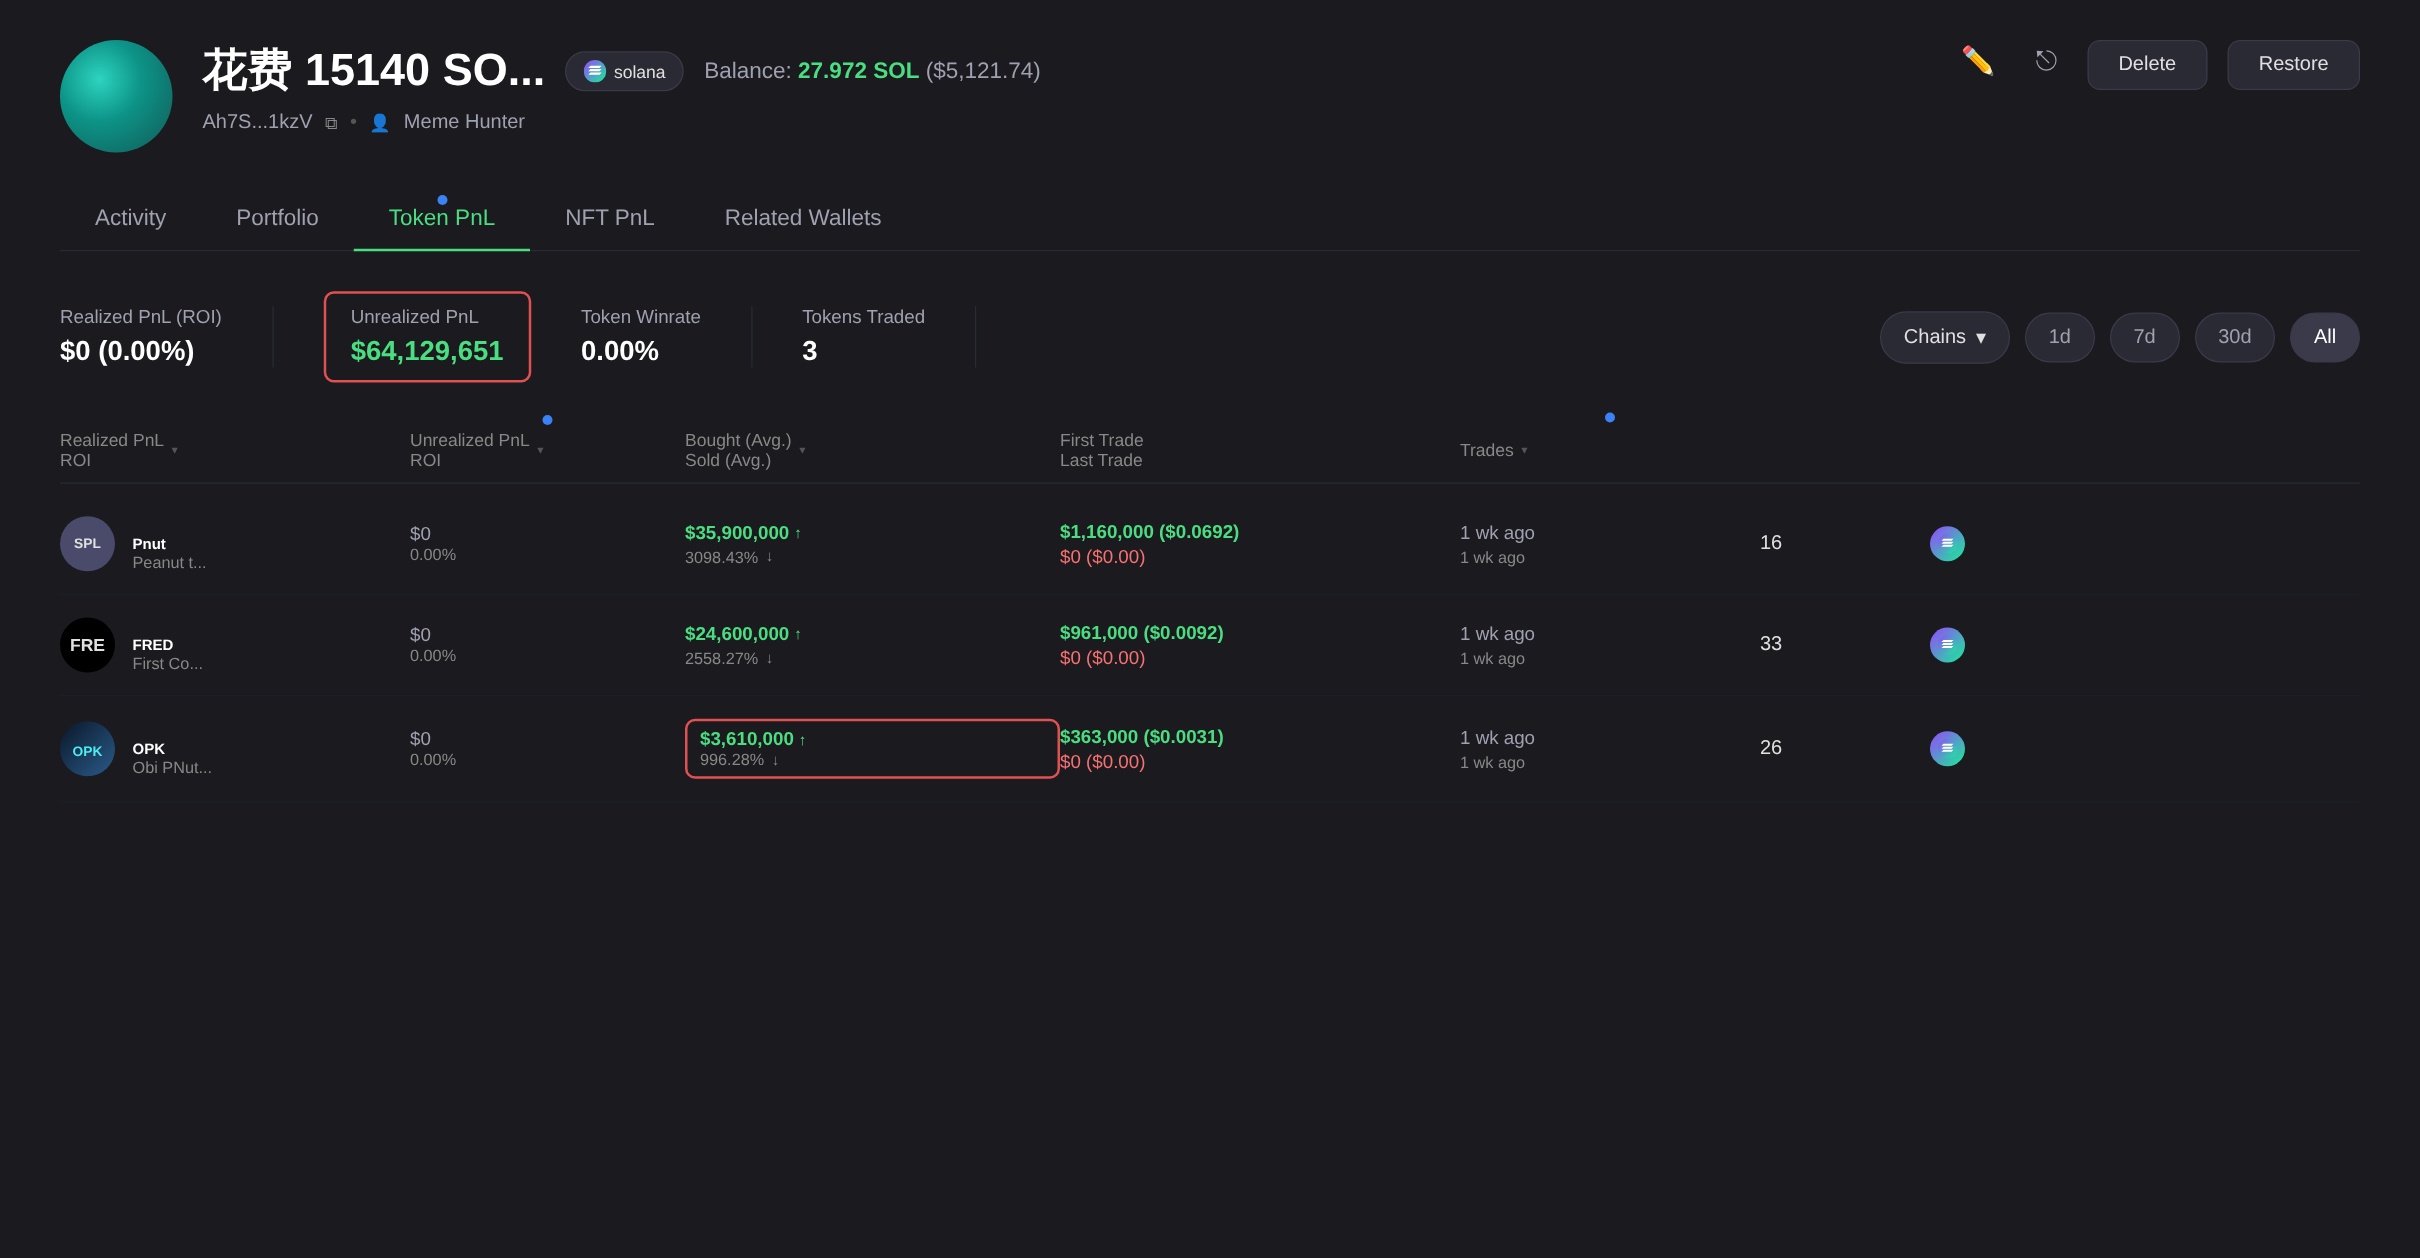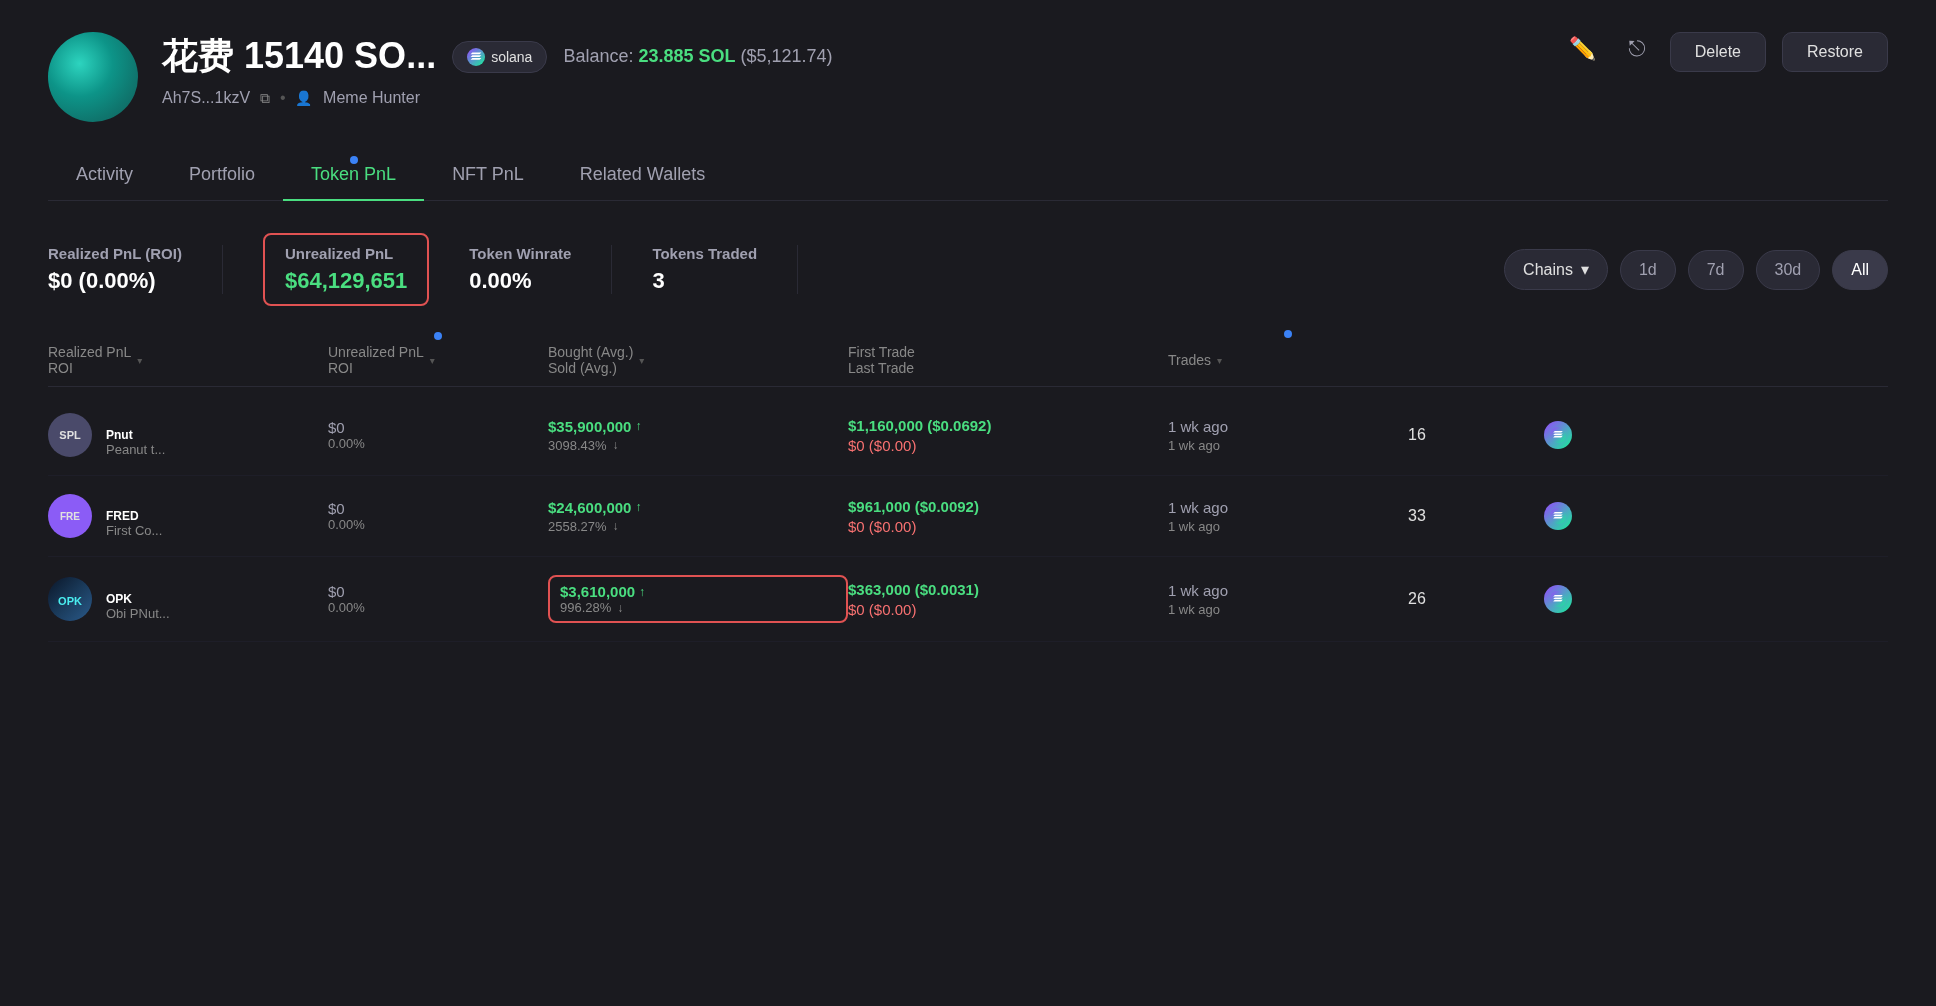--- a/index.html
+++ b/index.html
@@ -193,21 +193,20 @@
     }
 
     .stat-box:last-of-type {
       border-right: none;
     }
 
     .stat-label {
       font-size: 15px;
       color: #a0a0b0;
       margin-bottom: 6px;
-      font-weight: bold;
     }
 
     .stat-value {
       font-size: 22px;
       font-weight: 600;
       color: #ffffff;
     }
 
     .stat-value.green {
       color: #4ade80;
@@ -463,21 +462,21 @@
               <rect width="100" height="100" rx="50" fill="url(#solGrad)"></rect>
               <path d="M20 65 L70 65 L80 55 L30 55 Z" fill="white"></path>
               <path d="M20 50 L70 50 L80 40 L30 40 Z" fill="white"></path>
               <path d="M20 35 L70 35 L80 25 L30 25 Z" fill="white"></path>
             </svg>
           </span>
           <span>solana</span>
         </div>
 
         <span class="balance-text">
-          Balance: <span class="balance-highlight">23.885 SOL</span>
+          Balance: <span class="balance-highlight">27.972 SOL</span>
           <span>($5,121.74)</span>
         </span>
       </div>
 
       <div class="wallet-address-row">
         <span>Ah7S...1kzV</span>
         <span class="copy-icon">⧉</span>
         <span class="dot-sep">•</span>
         <span class="person-icon">👤</span>
         <span>Meme Hunter</span>
@@ -624,21 +623,21 @@
             <path d="M20 65 L70 65 L80 55 L30 55 Z" fill="white"></path>
             <path d="M20 50 L70 50 L80 40 L30 40 Z" fill="white"></path>
             <path d="M20 35 L70 35 L80 25 L30 25 Z" fill="white"></path>
           </svg>
         </div>
       </div>
     </div>
 
     <div class="table-row">
       <div class="token-cell">
-        <div class="token-avatar" style="background:#8b5cf6; font-size:10px;">FRE</div>
+        <div class="token-avatar" style="background:#000000; font-size:14px;">FRE</div>
         <div>
           <div class="token-name">FRED</div>
           <div class="token-sub">First Co...</div>
         </div>
       </div>
       <div>
         <div class="cell-primary">$0</div>
         <div class="cell-secondary">0.00%</div>
       </div>
       <div class="unrealized-cell">

